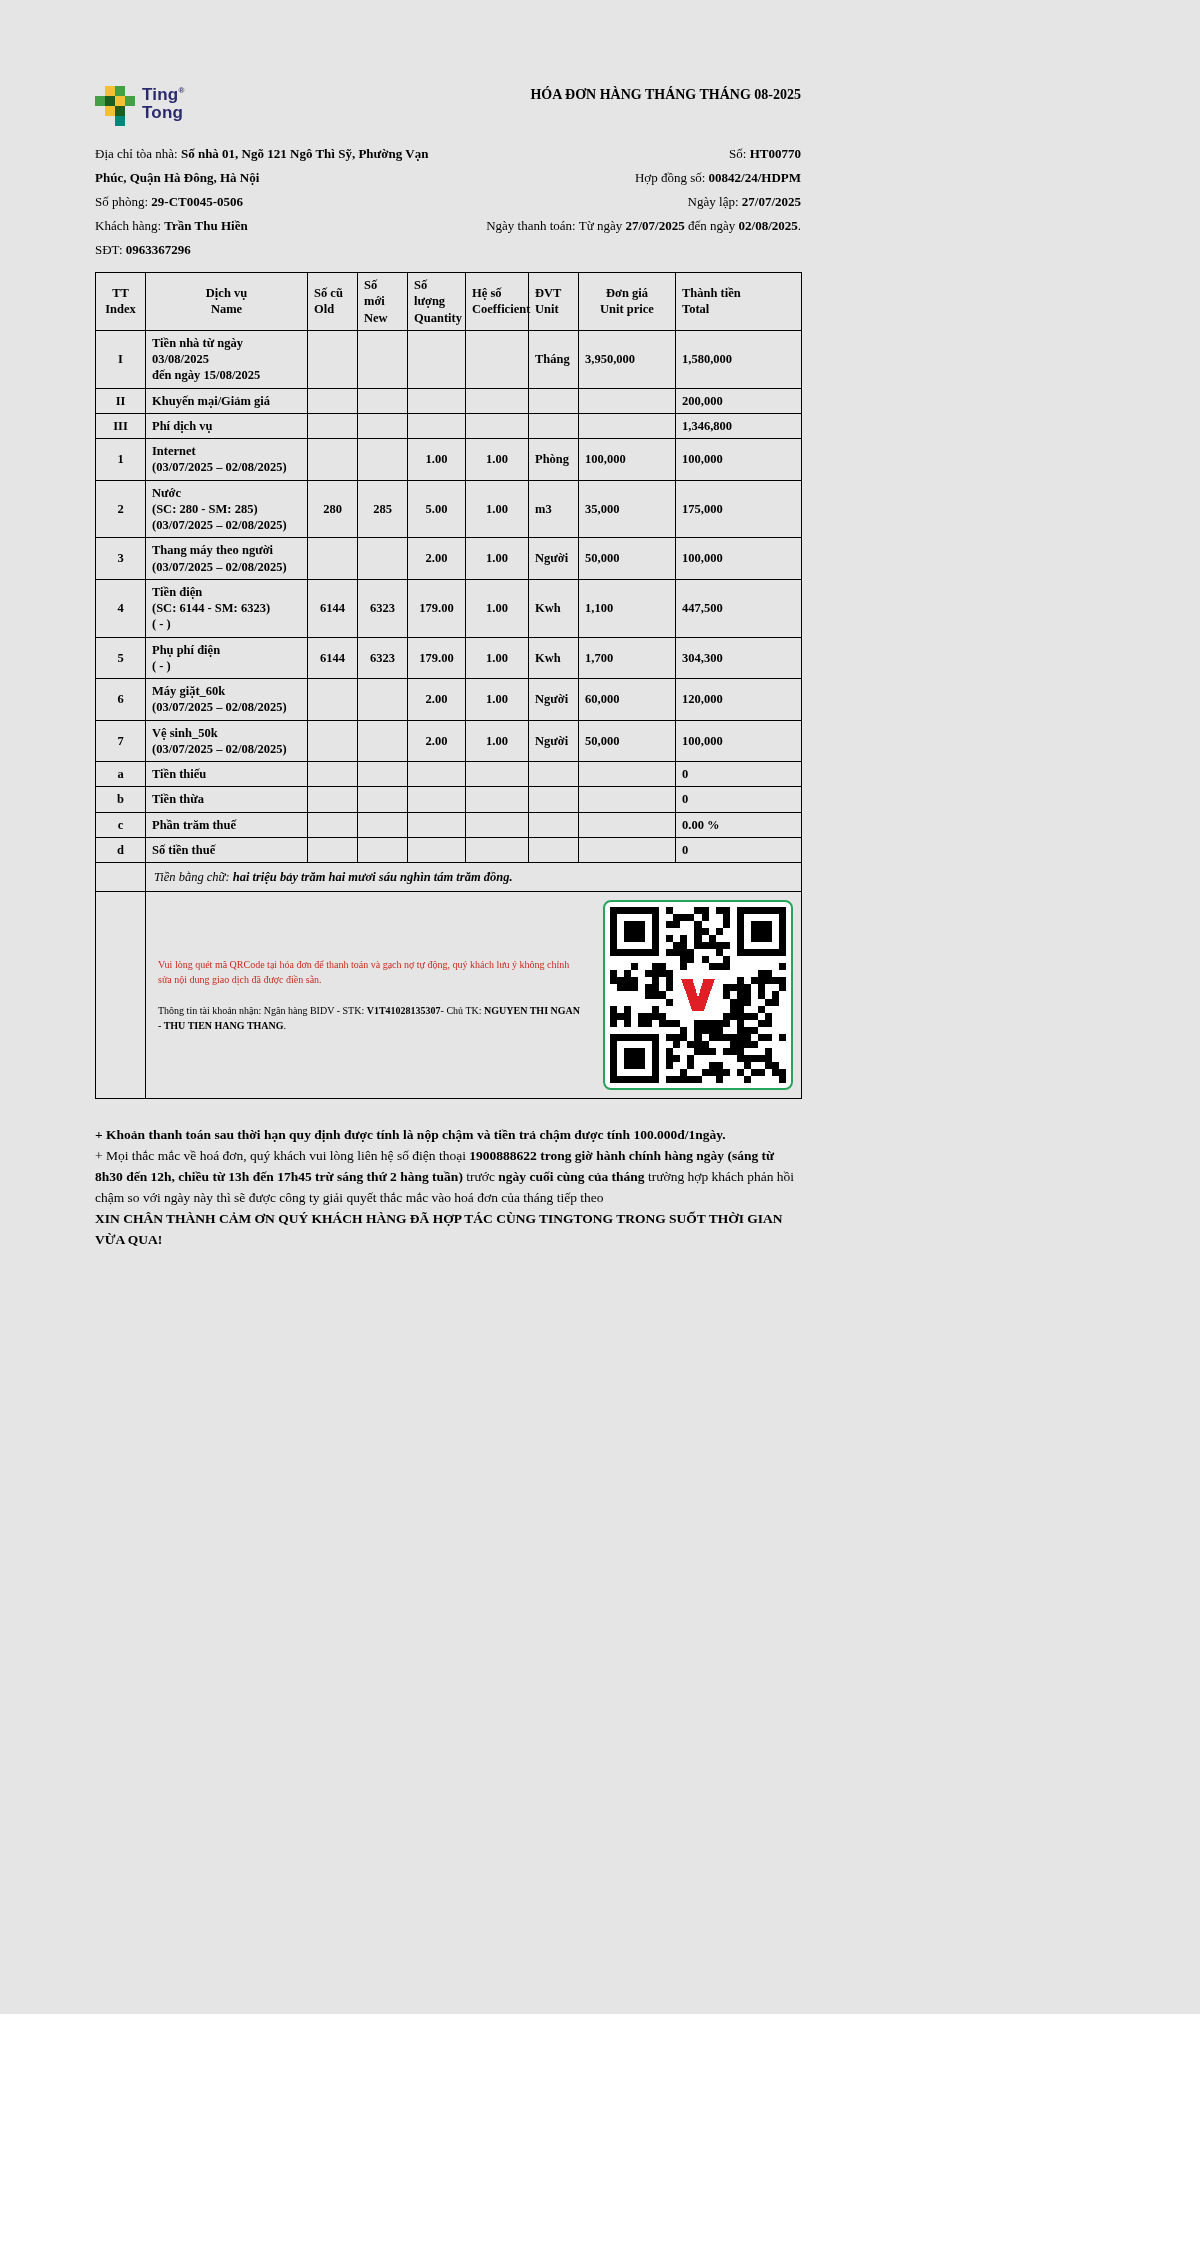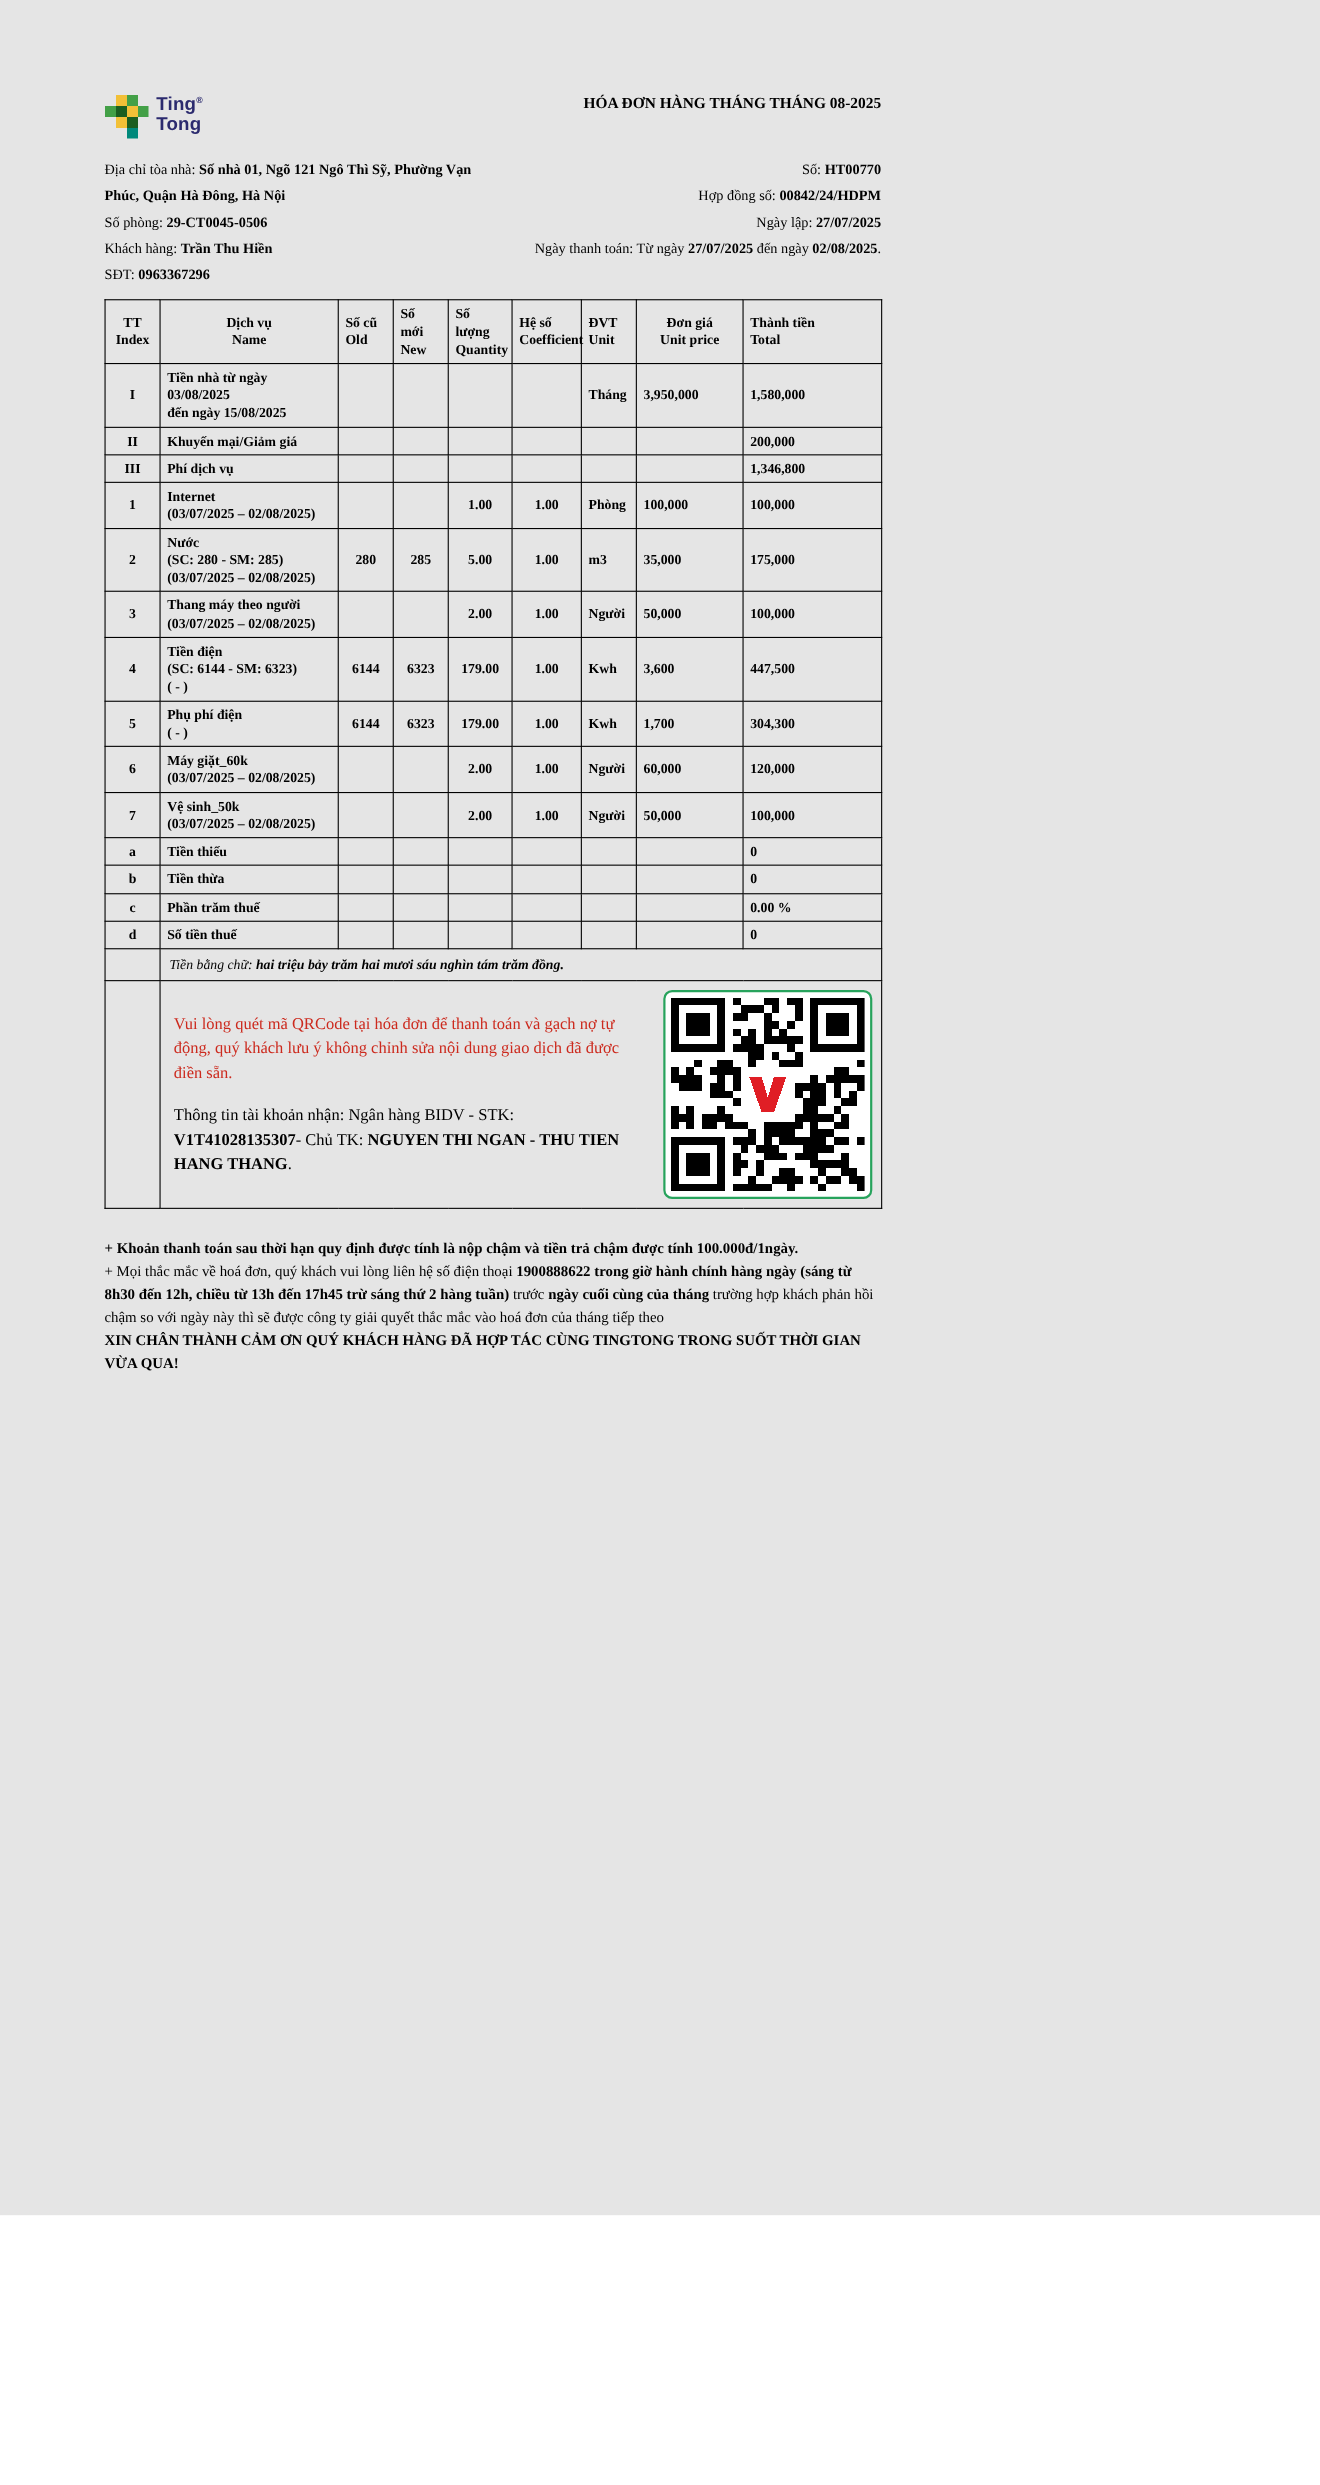--- a/index.html
+++ b/index.html
@@ -31,21 +31,21 @@
   td.c-tt { text-align:center; }
   td.c-name { white-space:pre-line; }
   .ctr { text-align:center;margin-top:25px; }
   .num { text-align:left; padding-right:8px !important; }
   .words-cell { font-weight:normal; font-style:italic; padding:6px 8px !important; }
   .words-cell .val { font-weight:bold; }
 
   
   .qr-cell { padding:8px !important; font-weight:normal; }
   .qr-flex { display:flex; align-items:center; gap:14px; }
-  .qr-text { flex:1 1 auto; font-size:15px; line-height:1.5; padding:0 4px 0 4px; }
+  .qr-text { flex:1 1 auto; font-size:10px; line-height:1.5; padding:0 4px 0 4px; }
   .qr-note { color:var(--note-red,#cc2a1e); margin-bottom:16px; }
   .qr-frame { flex:0 0 auto; border:2px solid var(--qr-border-green,#27a35c); border-radius:8px;
               padding:5px; background:#fff; line-height:0; }
 
   
   .footer-notes { margin-top:26px; font-size:13.5px; line-height:1.55; width:706px; }
   .footer-notes p { }
   .footer-notes .heading { margin-top:0; }
 </style>
 </head>
@@ -239,21 +239,21 @@
   <tr>
     <td class="c-tt">4</td>
     <td class="c-name">Tiền điện
 (SC: 6144 - SM: 6323)
 ( - )</td>
     <td class="ctr">6144</td>
     <td class="ctr">6323</td>
     <td class="ctr">179.00</td>
     <td class="ctr">1.00</td>
     <td>Kwh</td>
-    <td class="num">3,600</td>
+    <td class="num">1,100</td>
     <td class="num">447,500</td>
   </tr>
 
   <tr>
     <td class="c-tt">5</td>
     <td class="c-name">Phụ phí điện
 ( - )</td>
     <td class="ctr">6144</td>
     <td class="ctr">6323</td>
     <td class="ctr">179.00</td>

